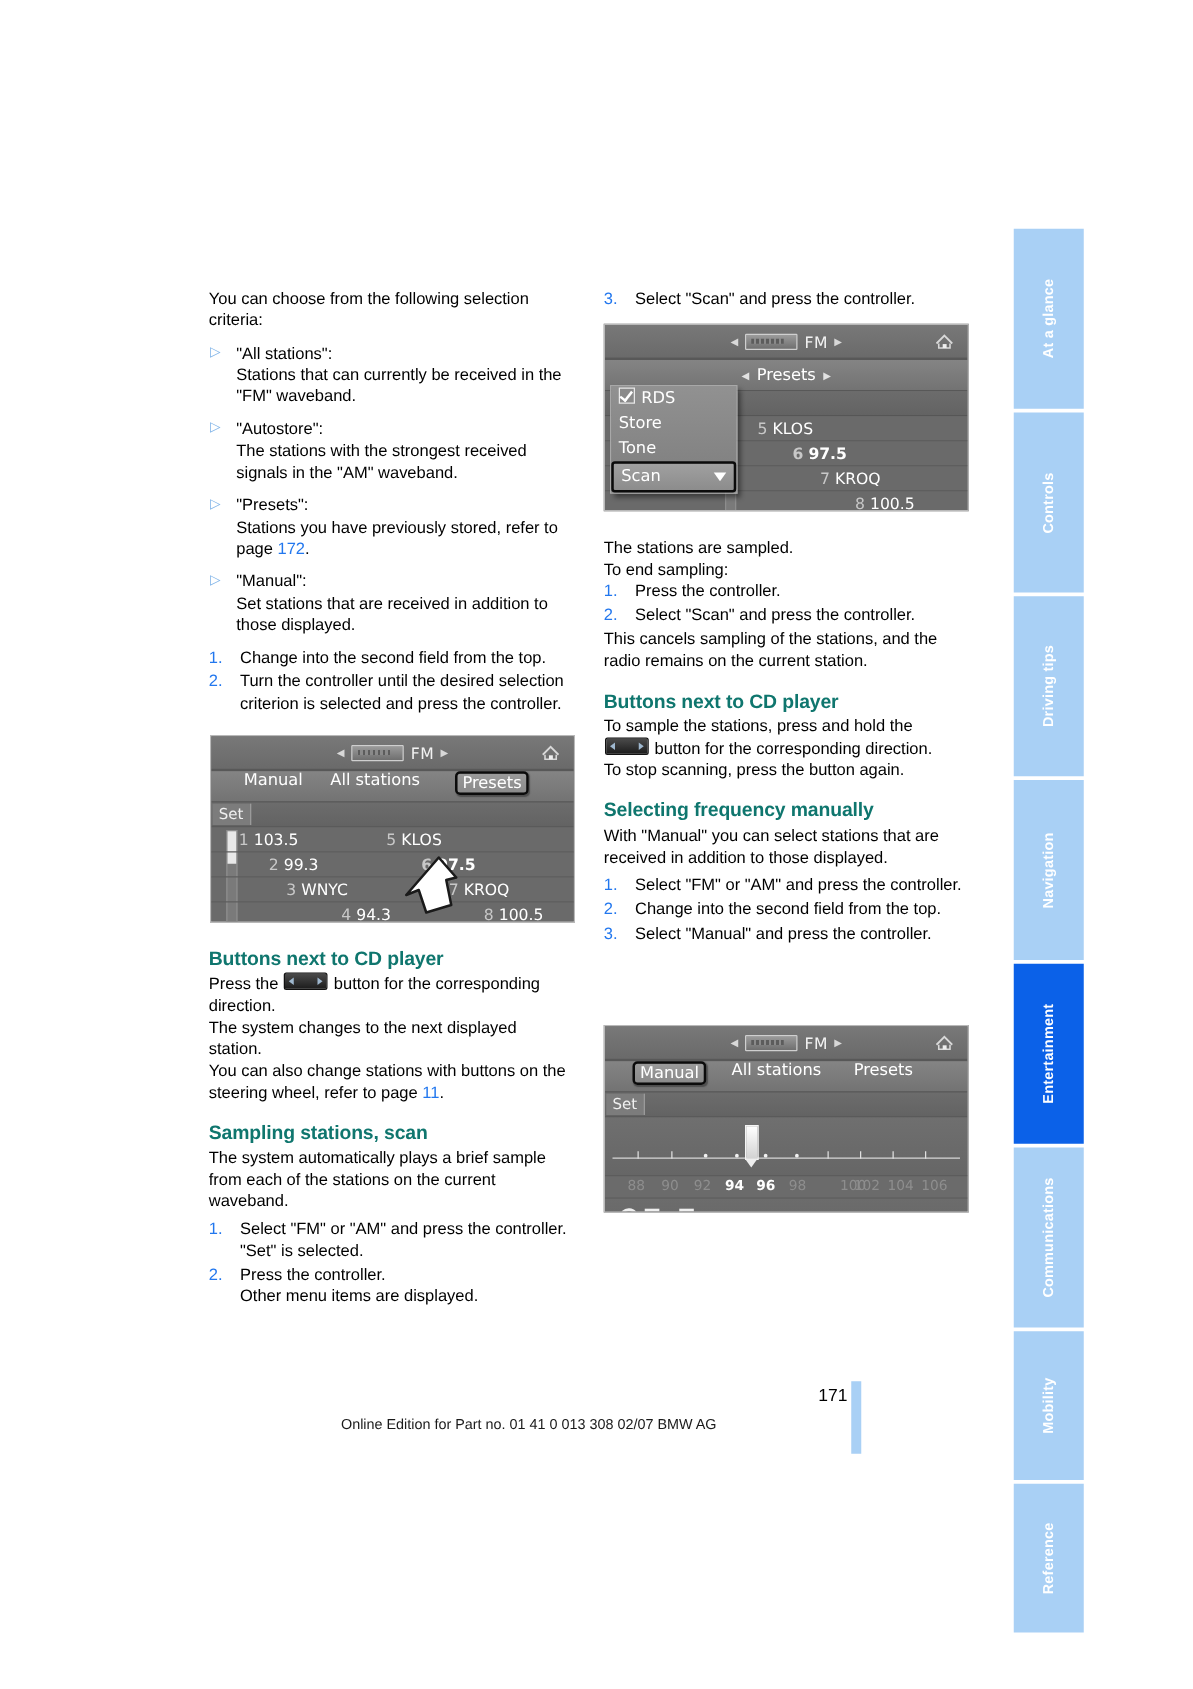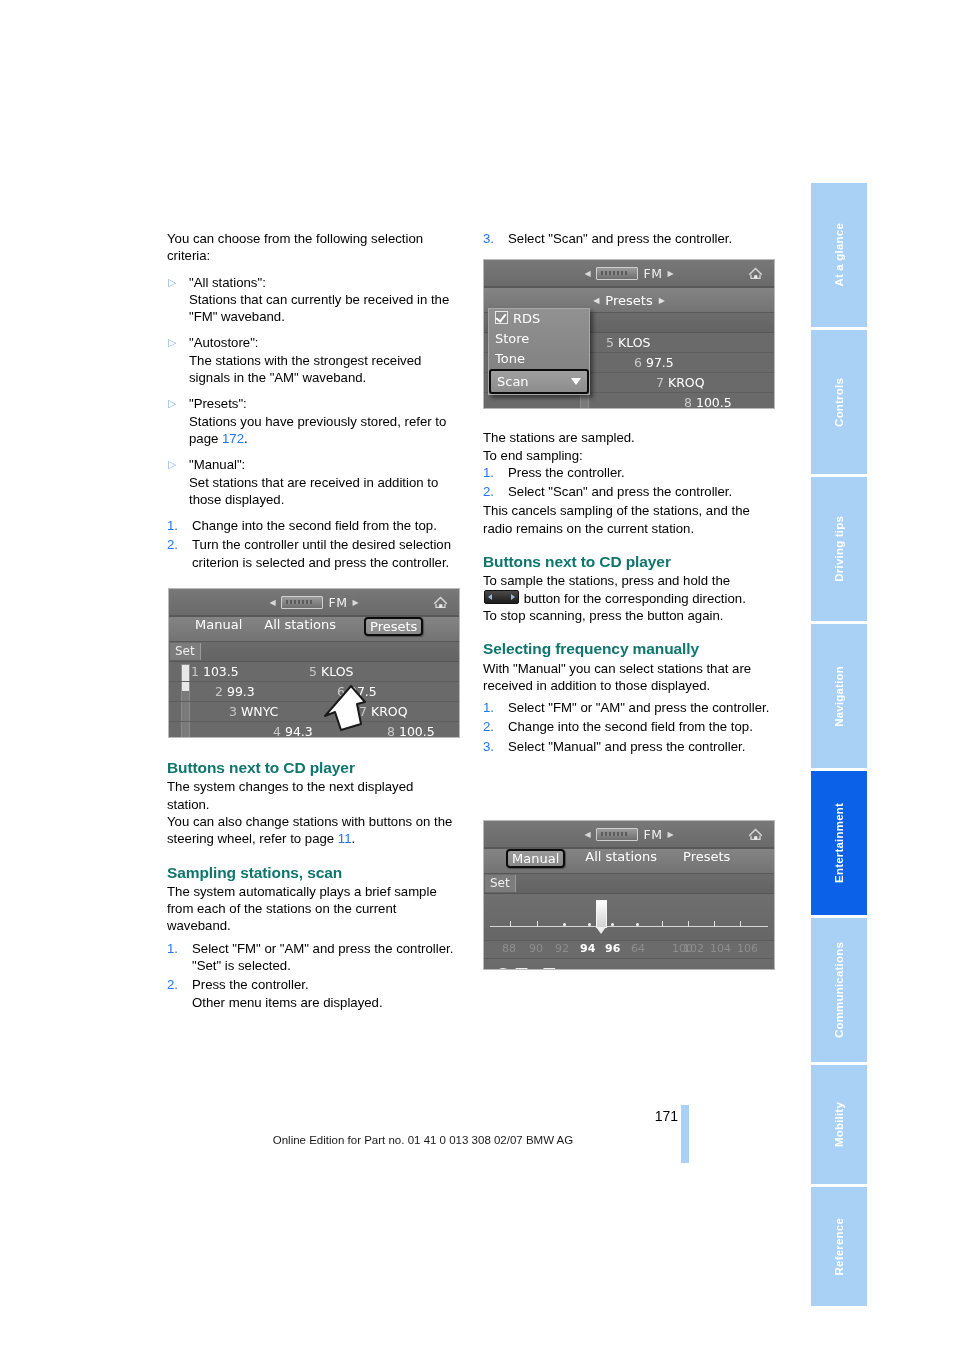--- a/index.html
+++ b/index.html
@@ -128,21 +128,21 @@
   .presets{position:relative;height:76px;background:#6a6a6a;}
   .prow{
     height:19px;display:flex;align-items:center;
     border-bottom:1px solid #5e5e5e;
     font-size:12.5px;position:relative;
   }
   .prow .c1,.prow .c2{position:absolute;white-space:nowrap;}
   .prow .c1{left:22px;}
   .prow .c2{left:148px;}
   .r1 .c1{left:22px;} .r1 .c2{left:140px;}
-  .r2 .c1{left:46px;} .r2 .c2{left:168px;}
+  .r2 .c1{left:46px;} .r2 .c2{left:168px;font-weight:bold;}
   .r3 .c1{left:60px;} .r3 .c2{left:190px;}
   .r4 .c1{left:104px;} .r4 .c2{left:218px;}
   .pnum{color:#c8c8c8;margin-right:4px;}
   .pval{color:#ffffff;}
   .scrollbar{
     position:absolute;left:12px;top:2px;width:7px;height:72px;
     background:#7a7a7a;border:1px solid #8d8d8d;
   }
   .scrollthumb{position:absolute;left:0;top:0;width:7px;height:26px;background:#e8e8e8;}
 
@@ -288,20 +288,21 @@
       <div class="ntxt">Change into the second field from the top.</div>
     </div>
     <div class="numitem">
       <div class="num">2.</div>
       <div class="ntxt">Turn the controller until the desired selection criterion is selected and press the controller.</div>
     </div>
 
     <div style="height:186px"></div>
 
     <h3 class="sec">Buttons next to CD player</h3>
+    <p class="para"><span>Press the </span><span class="cdbtn"></span><span> button for the corresponding direction.</span></p>
     <p class="para">The system changes to the next displayed station.</p>
     <p class="para"><span>You can also change stations with buttons on the steering wheel, refer to page </span><span class="pgref">11</span><span>.</span></p>
 
     <div class="gap-l"></div>
 
     <h3 class="sec">Sampling stations, scan</h3>
     <p class="para">The system automatically plays a brief sample from each of the stations on the current waveband.</p>
     <div class="gap-s"></div>
     <div class="numitem">
       <div class="num">1.</div>
@@ -497,21 +498,21 @@
       <div class="tickbig" style="left:230px"></div>
       <div class="tickbig" style="left:256px"></div>
       <div class="needle" style="left:112px"></div>
     </div>
     <div class="scalerow">
       <span style="left:18px">88</span>
       <span style="left:45px">90</span>
       <span style="left:71px">92</span>
       <span class="bright" style="left:96px">94</span>
       <span class="bright" style="left:121px">96</span>
-      <span style="left:147px">64</span>
+      <span style="left:147px">98</span>
       <span style="left:188px">100</span>
       <span style="left:199px">102</span>
       <span style="left:226px">104</span>
       <span style="left:253px">106</span>
     </div>
     <div class="freqbig">
       <span class="fv">95.5</span>
 
     </div>
     <div class="figid"></div>

